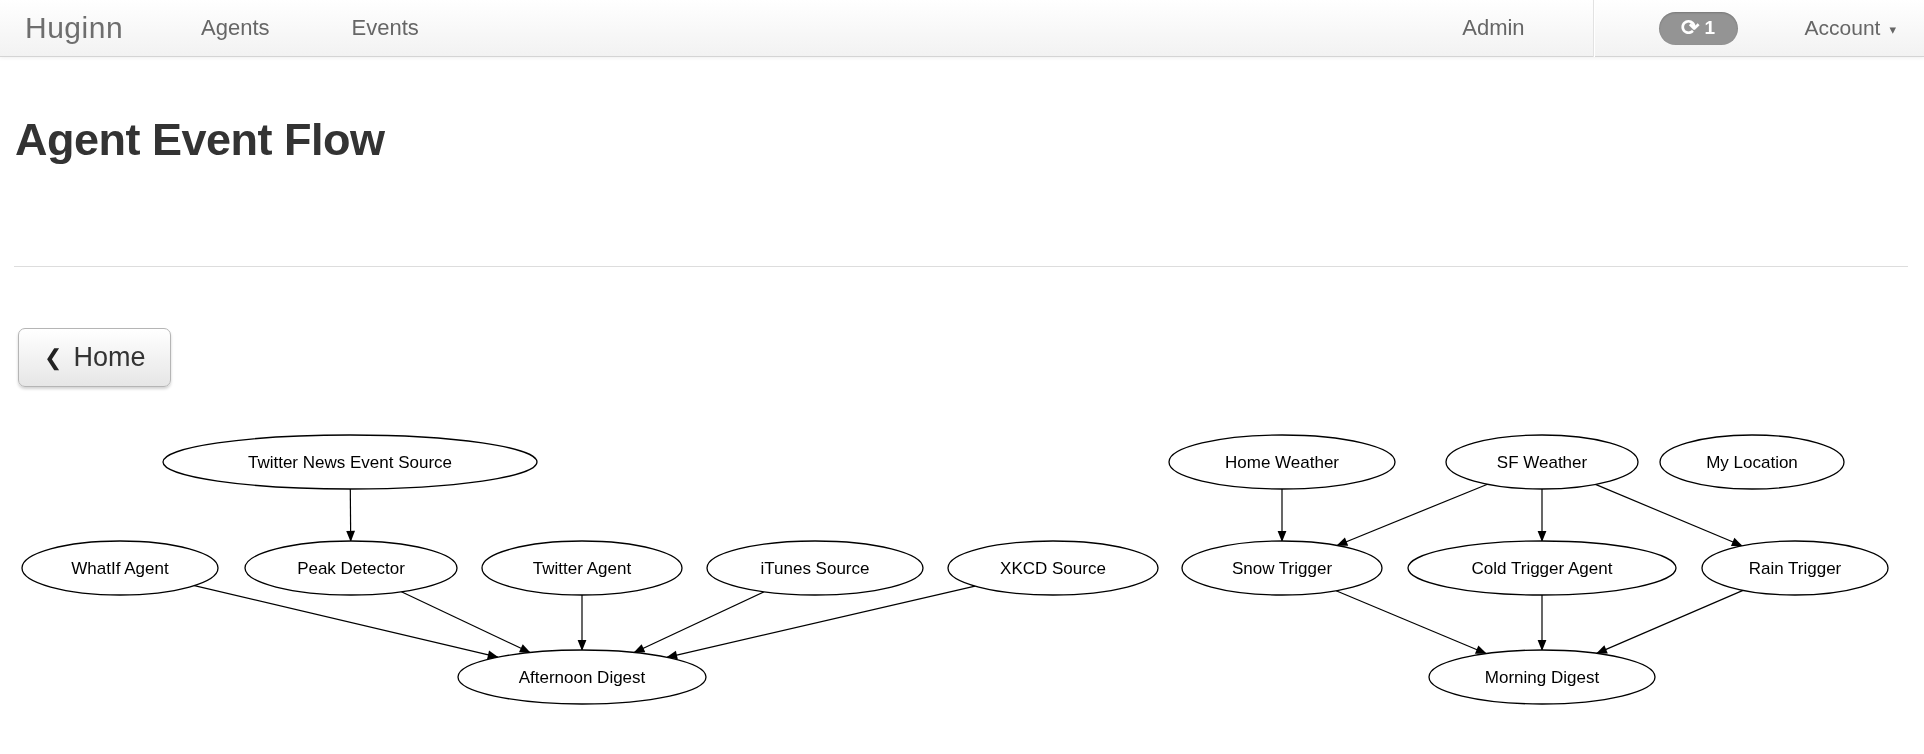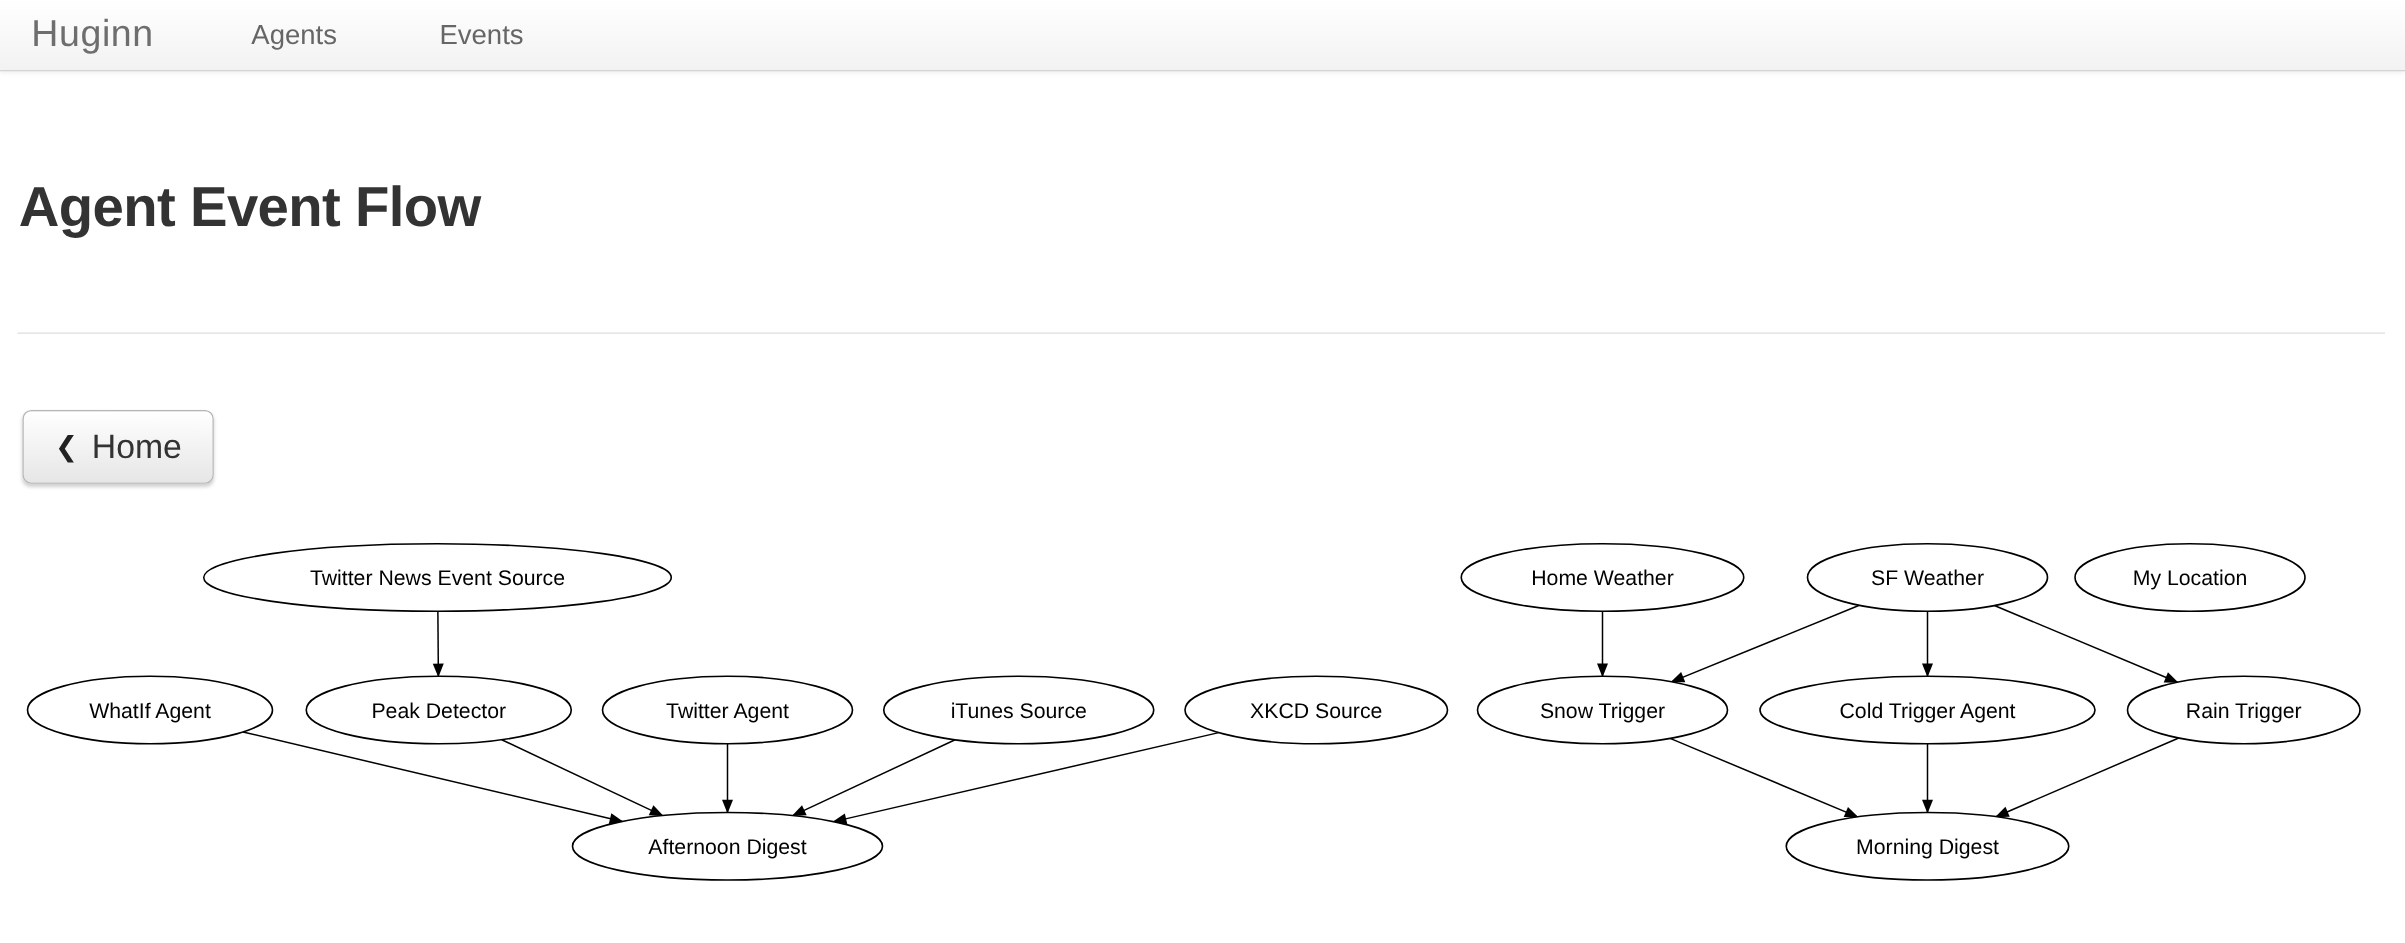--- a/index.html
+++ b/index.html
@@ -37,21 +37,21 @@
     box-shadow: inset 0 1px 2px rgba(0,0,0,0.2);
   }
   .jobs-badge .refresh-glyph { font-size: 22px; line-height: 1; margin-right: 5px; font-weight: bold; }
   .jobs-badge .badge-count { font-size: 19px; font-weight: bold; }
   .account-group { display: flex; align-items: center; margin-left: 67px; cursor: pointer; }
   .account-label { font-size: 21px; color: #666; }
   .caret { font-size: 13px; color: #666; margin-left: 9px; padding-top: 3px; }
 
   
   .page-title {
-    position: absolute; left: 15px; top: 140px;
+    position: absolute; left: 15px; top: 114px;
     font-size: 45px; font-weight: bold; color: #333;
     letter-spacing: -0.5px;
   }
   .rule {
     position: absolute; left: 14px; right: 16px; top: 266px;
     border-top: 1px solid #ddd; height: 0;
   }
 
   
   .back-button {
@@ -77,20 +77,32 @@
   .graph-svg line { stroke: #000; stroke-width: 1.2; }
 </style>
 </head>
 <body>
 
 <div class="navbar">
   <a class="brand">Huginn</a>
   <a class="nav-link">Agents</a>
   <a class="nav-link">Events</a>
 
+  <div class="nav-right">
+    <a class="nav-link">Admin</a>
+    <div class="navbar-divider"></div>
+    <div class="jobs-badge">
+      <span class="refresh-glyph">⟳</span>
+      <span class="badge-count">1</span>
+    </div>
+    <div class="account-group">
+      <span class="account-label">Account</span>
+      <span class="caret">▾</span>
+    </div>
+  </div>
 </div>
 
 <h1 class="page-title">Agent Event Flow</h1>
 <div class="rule"></div>
 
 <button class="back-button">
   <span class="chev">❮</span>
   <span>Home</span>
 </button>
 

